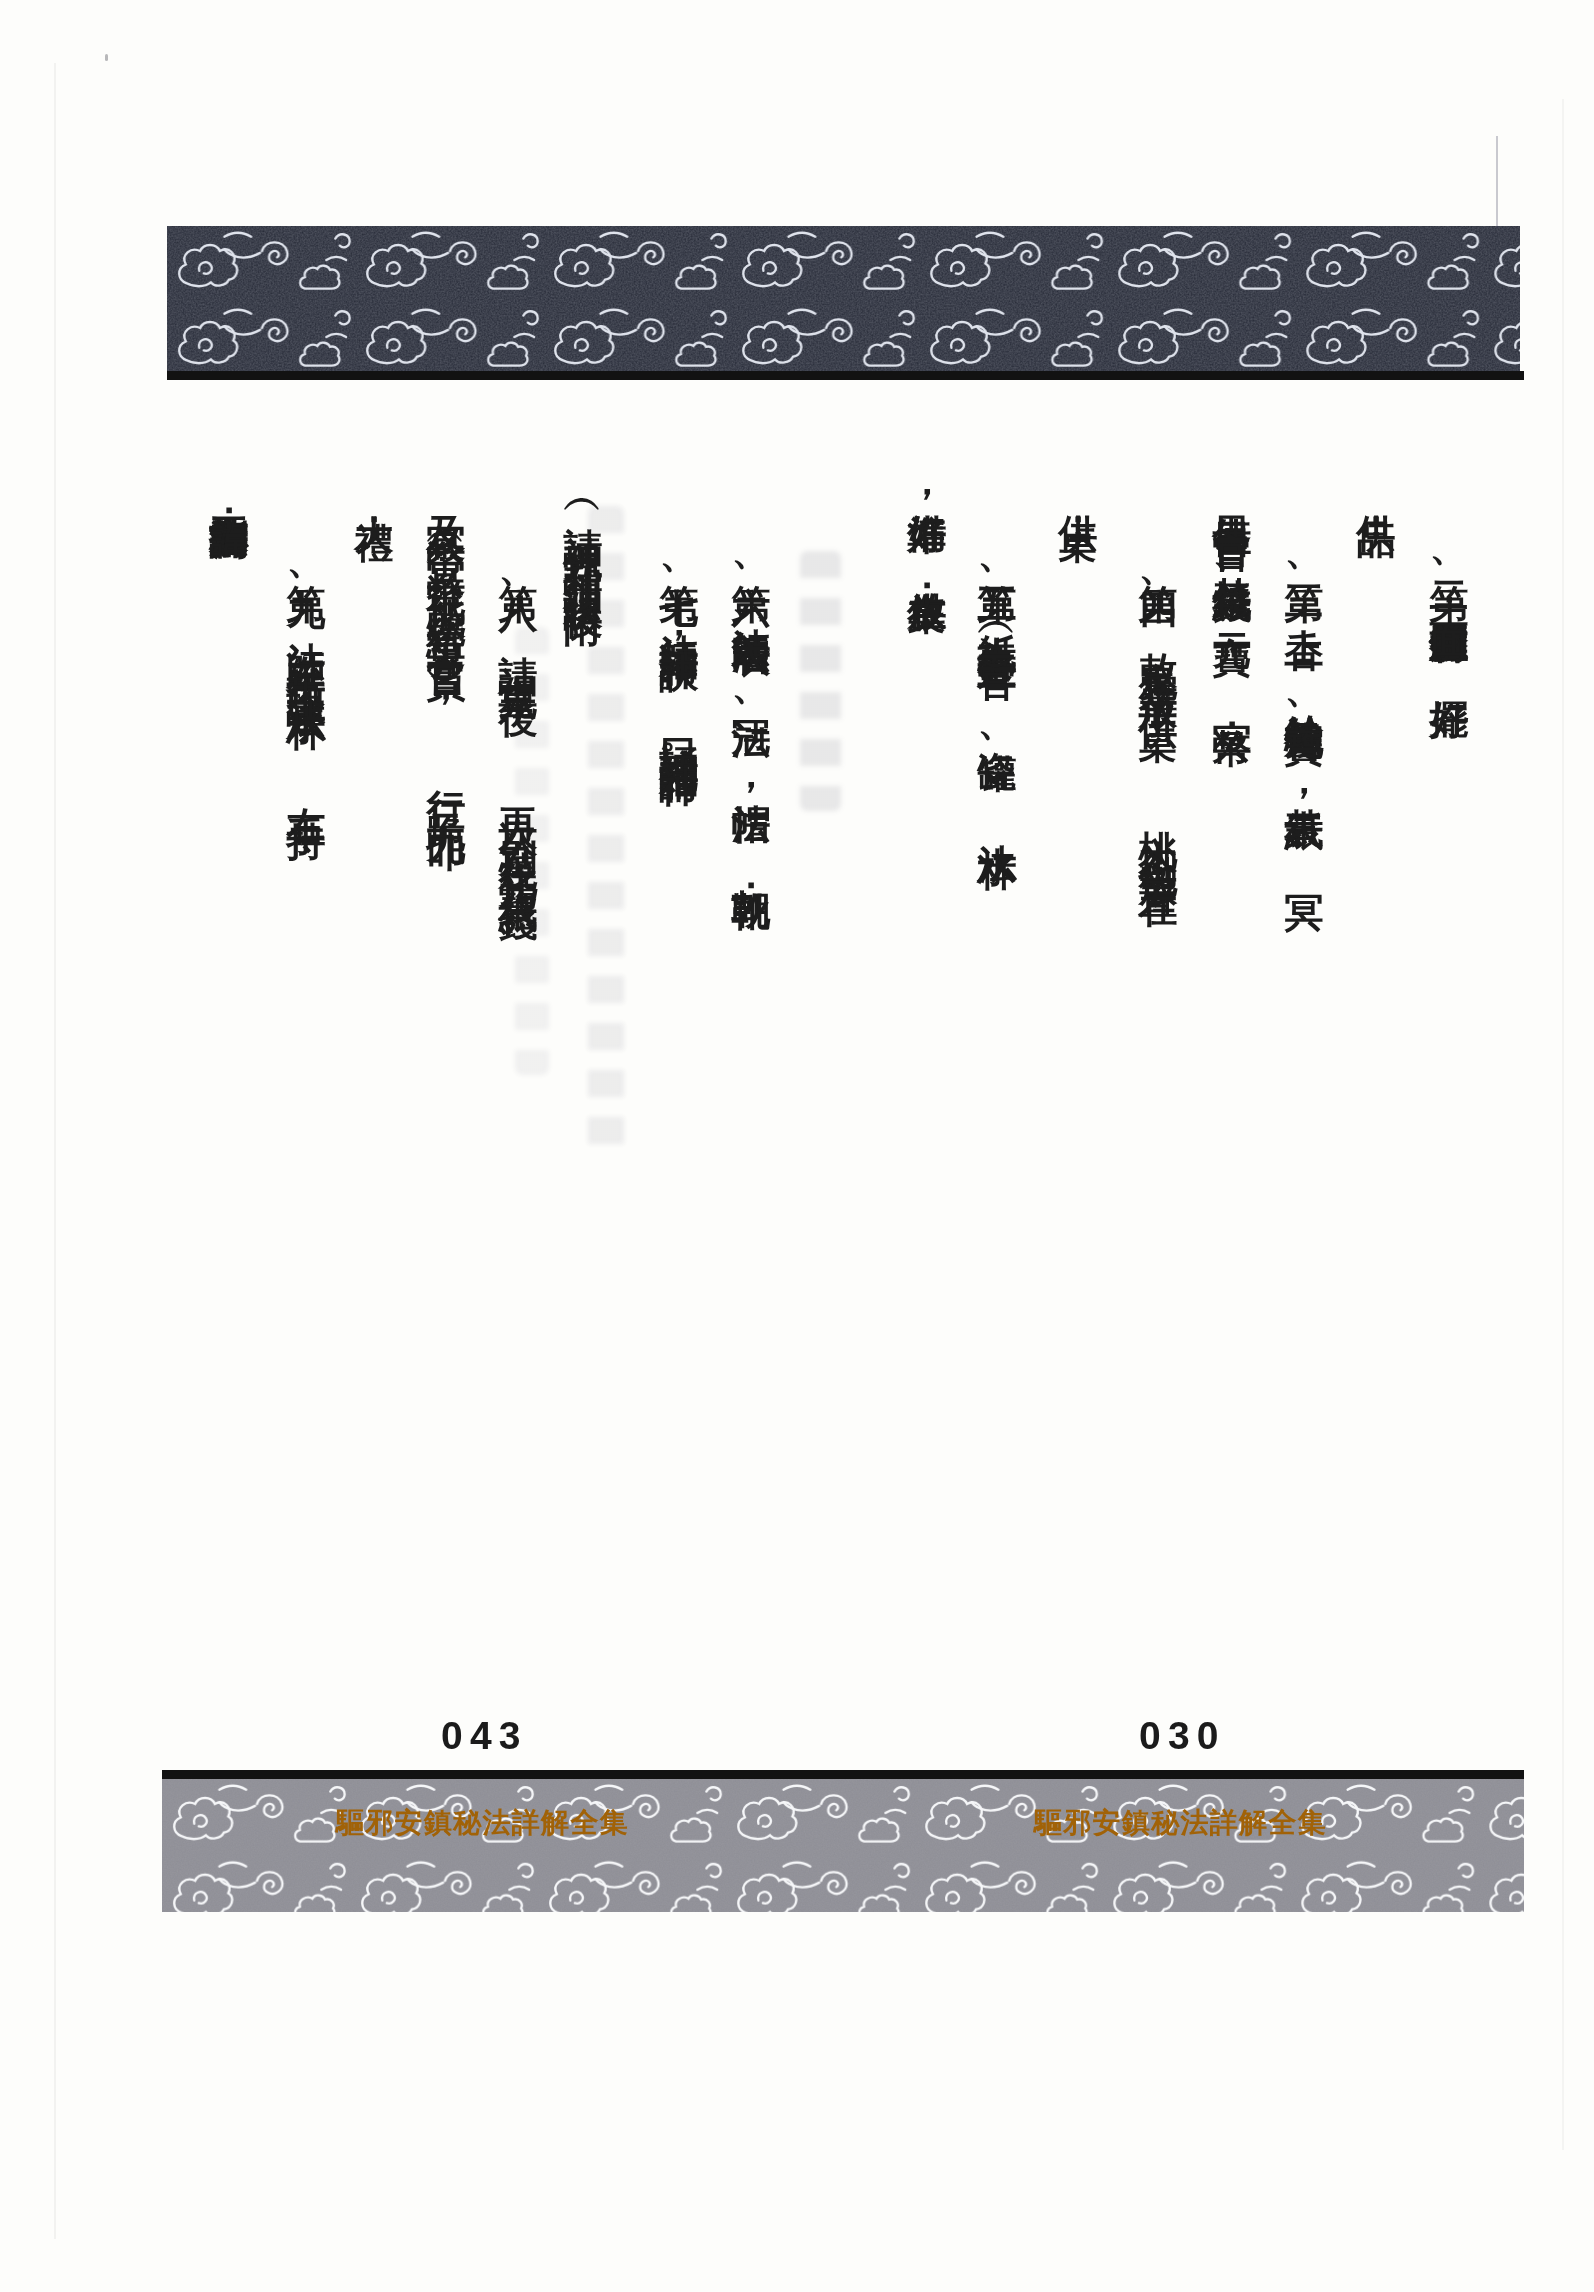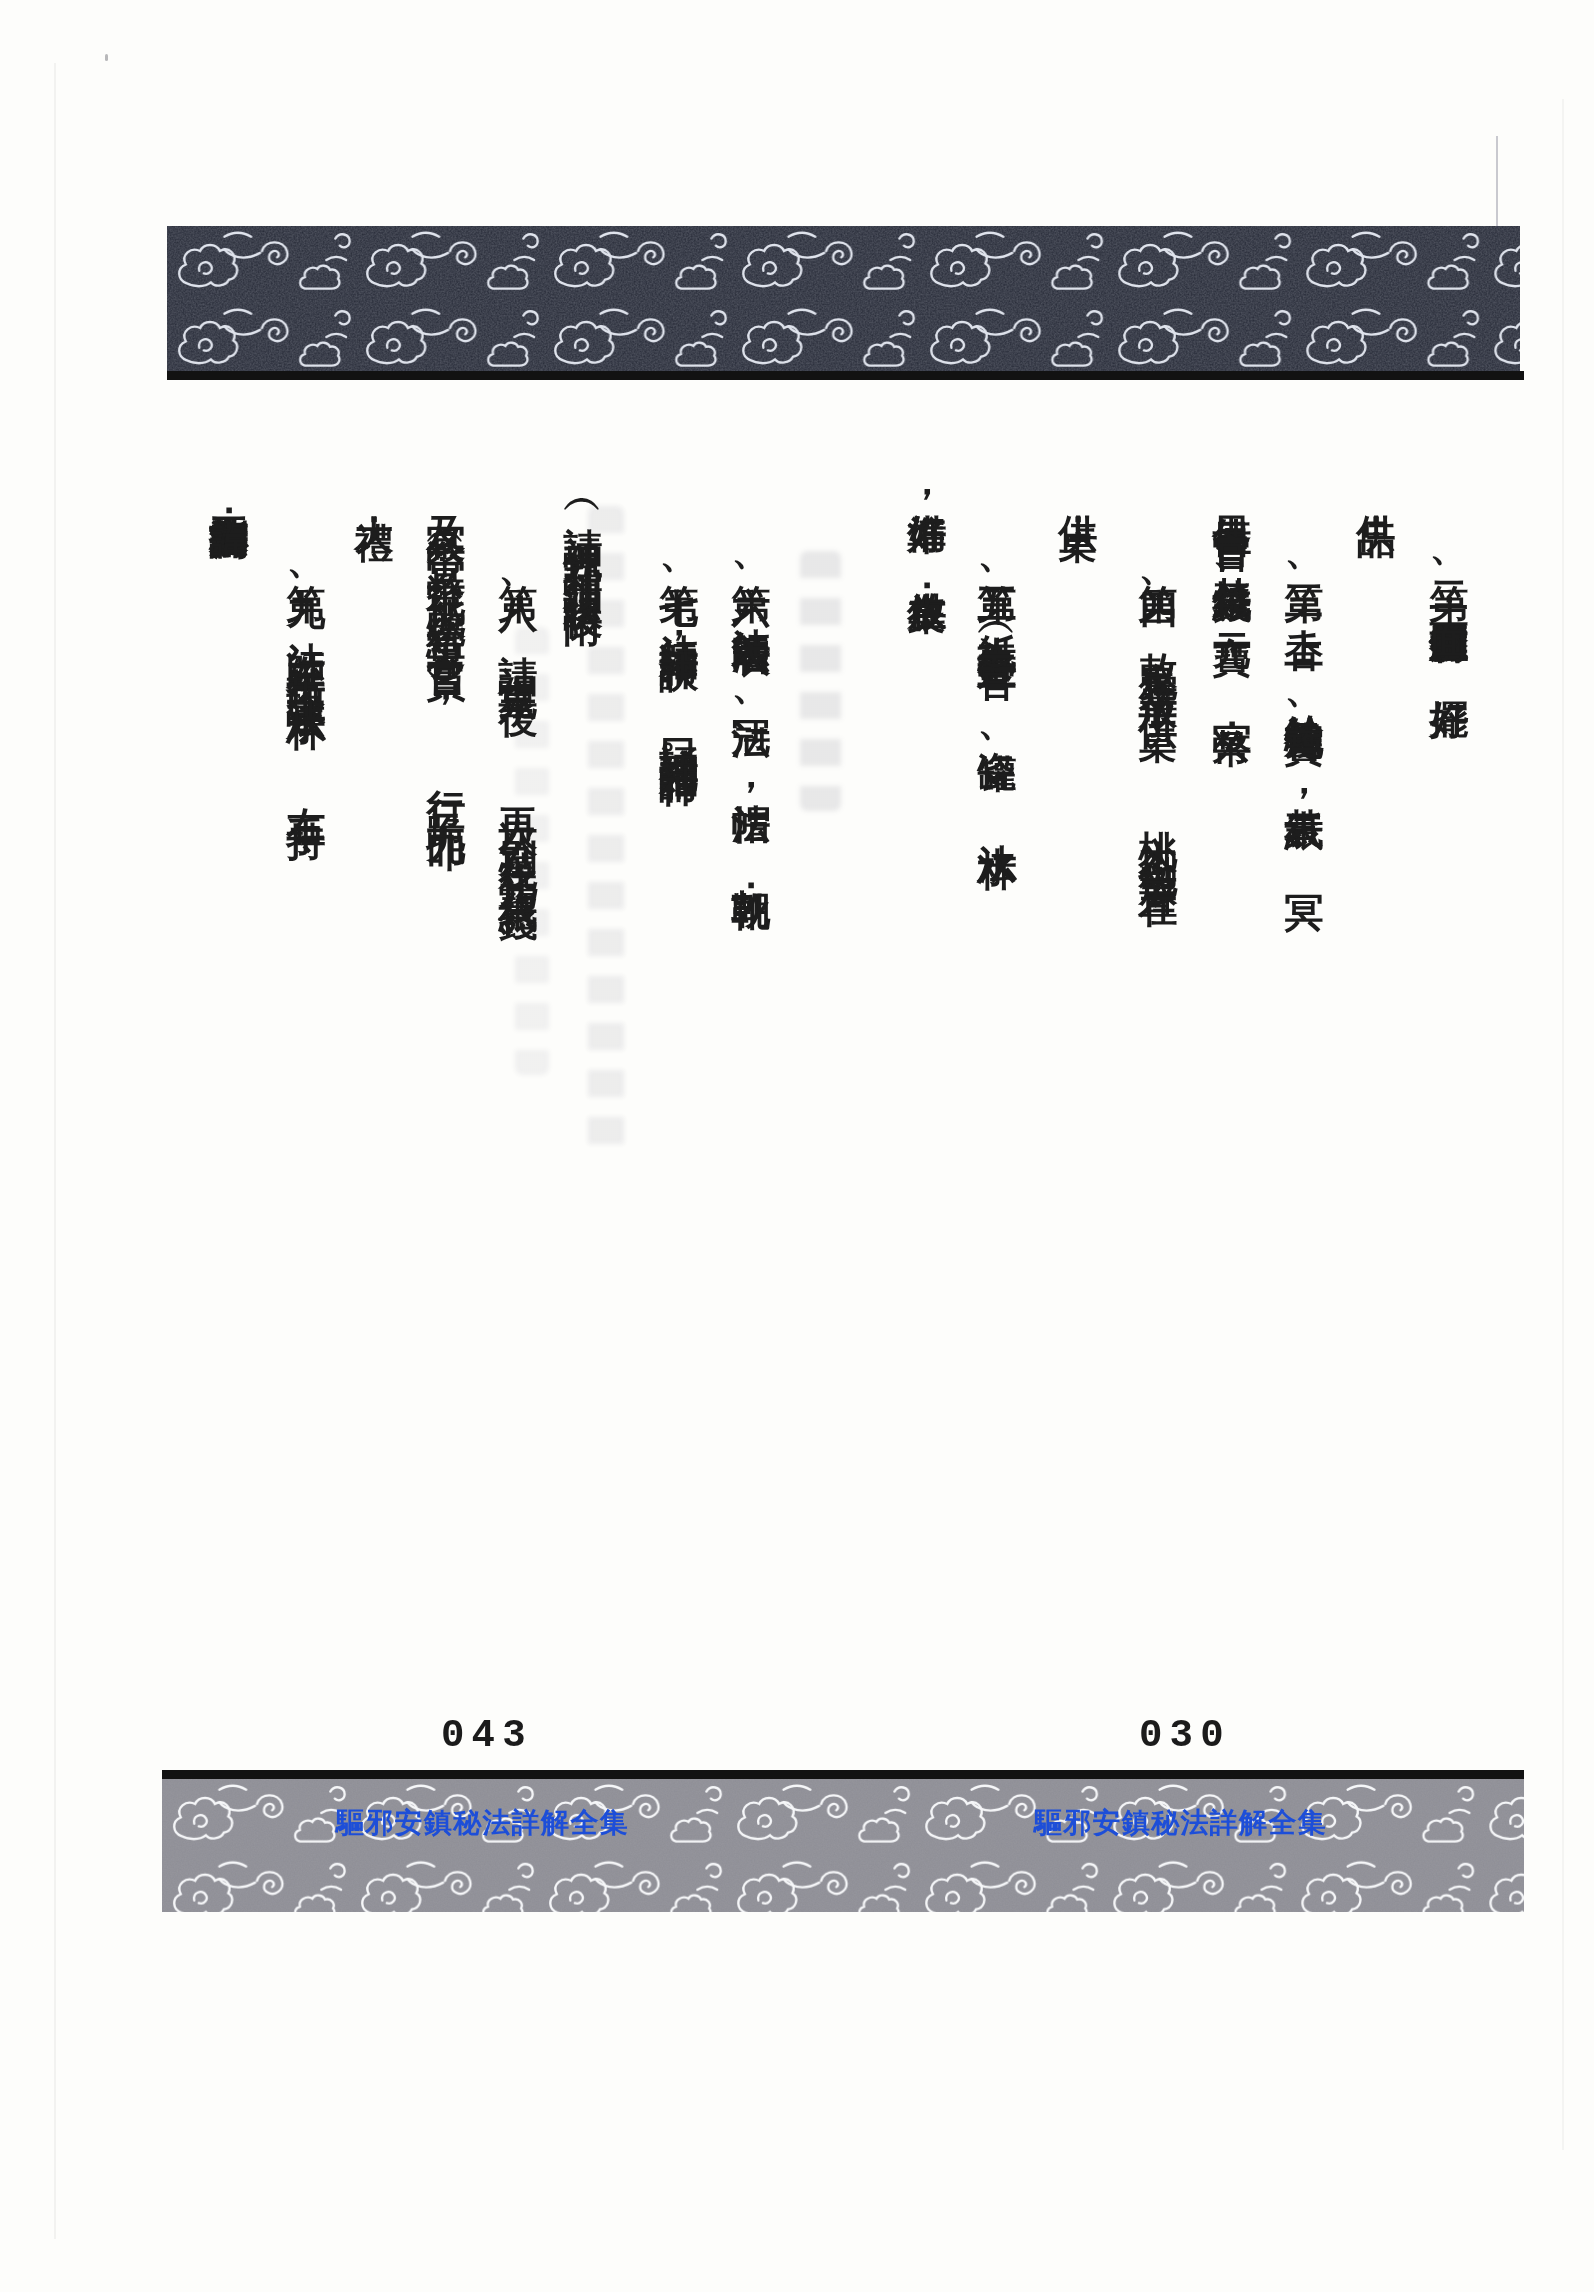--- a/index.html
+++ b/index.html
@@ -41,28 +41,28 @@
   .pc-l2{left:652px;top:553px;letter-spacing:3.6px;}
   .pc-l3{left:556px;top:487px;letter-spacing:9px;}
   .pc-l4{left:491px;top:553px;letter-spacing:10.7px;}
   .pc-l5{left:419px;top:484px;letter-spacing:11.6px;}
   .pc-l6{left:347px;top:484px;}
   .pc-l7{left:279px;top:553px;}
   .pc-l8{left:202px;top:487px;letter-spacing:0;}
   
   .pagenum{
     position:absolute;top:1714px;
-    font-family:Liberation Mono, monospace;
+    font-family:Liberation Sans, sans-serif;
     font-weight:700;font-size:39px;letter-spacing:7.2px;color:#1b1b1b;
   }
   .pagenum-left{left:441px;}
   .pagenum-right{left:1139px;}
   .running-title{
     position:absolute;top:1804px;
-    font-weight:700;font-size:28px;letter-spacing:1.3px;color:#1d4ed8;
+    font-weight:700;font-size:28px;letter-spacing:1.3px;color:#a16207;
     font-family:Liberation Serif, serif;
   }
   .running-title-left{left:336px;}
   .running-title-right{left:1034px;}
   
   .ghost{
     position:absolute;
     background:repeating-linear-gradient(to bottom, rgba(45,45,70,0.10) 0 27px, rgba(45,45,70,0.0) 27px 47px);
     filter:blur(2.7px);
     border-radius:7.2px;

